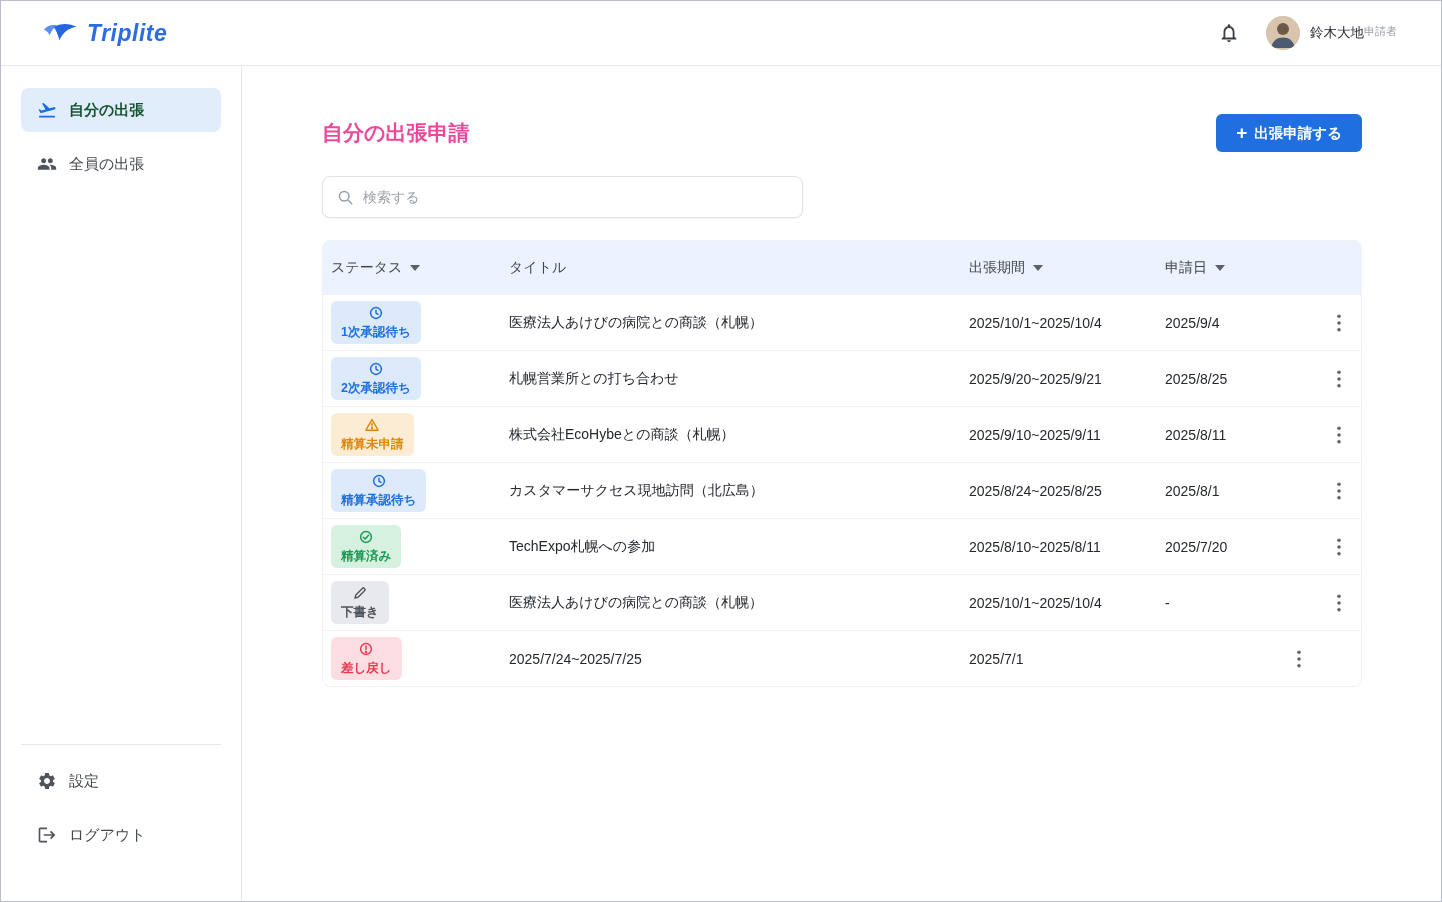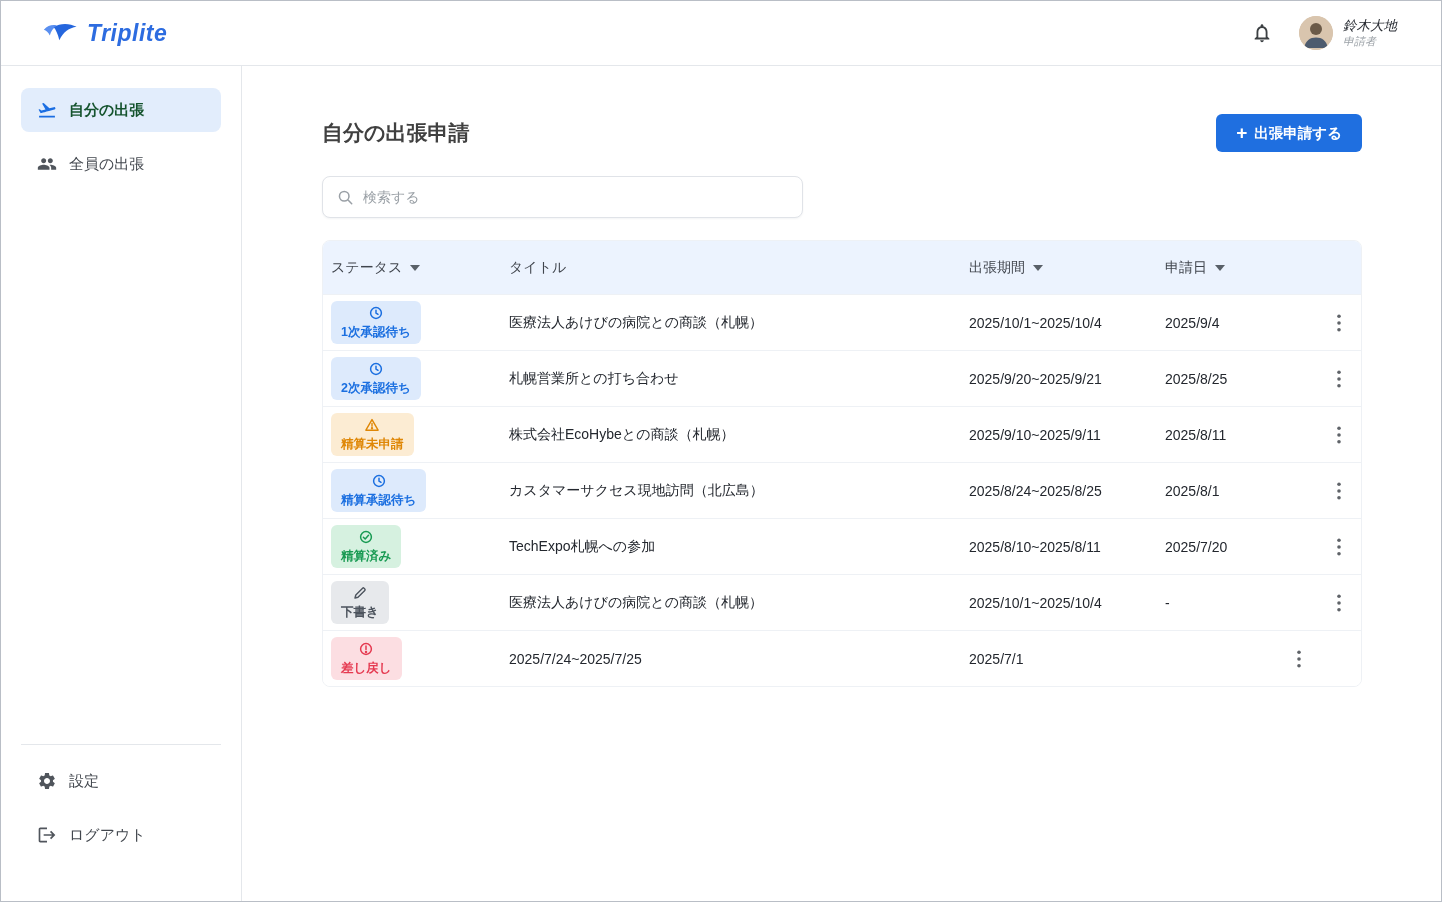--- a/index.html
+++ b/index.html
@@ -9,39 +9,39 @@
   .app { width:1442px; height:902px; background:#fff; border:1px solid #b9bec6; display:flex; flex-direction:column; overflow:hidden; }
 
   
   .topbar { flex:0 0 65px; height:65px; border-bottom:1px solid #e4e7eb; display:flex; align-items:center; justify-content:space-between; padding:0 44px 0 40px; background:#fff; }
   .brand { display:flex; align-items:center; gap:8px; cursor:pointer; }
   .brand-text { font-size:23px; font-weight:bold; color:#2d6ce0; letter-spacing:.5px;font-style:italic; }
   .topbar-right { display:flex; align-items:center; gap:26px; }
   .bell-btn { background:none; border:none; cursor:pointer; display:flex; align-items:center; }
   .userchip { display:flex; align-items:center; gap:10px; cursor:pointer; }
   .avatar { width:34px; height:34px; border-radius:50%; background:#d9c5ae; overflow:hidden; display:flex; align-items:flex-end; justify-content:center; }
-  .user-meta { display:flex; flex-direction:column; line-height:1.25;font-style:italic; }
+  .user-meta { display:flex; line-height:1.25; }
   .user-name { font-size:13.5px; color:#2b2f36; }
   .user-role { font-size:11px; color:#9aa0a6; }
 
   
   .frame { flex:1; display:flex; min-height:0; }
   .sidebar { width:241px; flex:0 0 241px; border-right:1px solid #e4e7eb; background:#fff; display:flex; flex-direction:column; padding:22px 20px 44px; }
   .side-item { display:flex; align-items:center; gap:12px; height:44px; padding:0 16px; border-radius:8px; font-size:15px; color:#42474e; cursor:pointer; margin-bottom:10px; }
   .side-item .s-icon { display:flex; width:20px; justify-content:center; color:#50555c; }
   .side-item.active { background:#e2edfc; color:#14532d; font-weight:bold; }
   .side-item.active .s-icon { color:#1b6ee2; }
   .side-spacer { flex:1; }
   .side-divider { border:none; border-top:1px solid #e4e7eb; margin:0 0 14px; }
 
   .main { flex:1; padding:48px 0 0 80px; overflow:hidden; }
 
   
   .page-head { width:1040px; display:flex; align-items:center; justify-content:space-between; }
-  .page-title { font-size:21px; font-weight:bold; color:#404040; }
+  .page-title { font-size:21px; font-weight:bold; color:#ec4899; }
   .primary-btn { display:inline-flex; align-items:center; gap:7px; height:38px; padding:0 20px; background:#1f6fe0; color:#fff; border:none; border-radius:6px; font-size:14.5px; font-weight:bold; cursor:pointer; }
   .plus { font-size:19px; font-weight:bold; line-height:1; margin-top:-2px; }
 
   
   .search-box { margin-top:24px; width:481px; height:42px; border:1px solid #e0e3e8; border-radius:8px; display:flex; align-items:center; gap:9px; padding:0 14px; background:#fff; box-shadow:0 1px 2px rgba(20,30,50,.05); }
   .search-box input { border:none; outline:none; flex:1; font-size:14px; color:#3c4043; font-family:inherit; background:transparent; }
   .search-box input::placeholder { color:#9aa0a6; }
 
   
   .trip-table { margin-top:22px; width:1040px; border:1px solid #eef1f5; border-radius:8px; overflow:hidden; background:#fff; }

